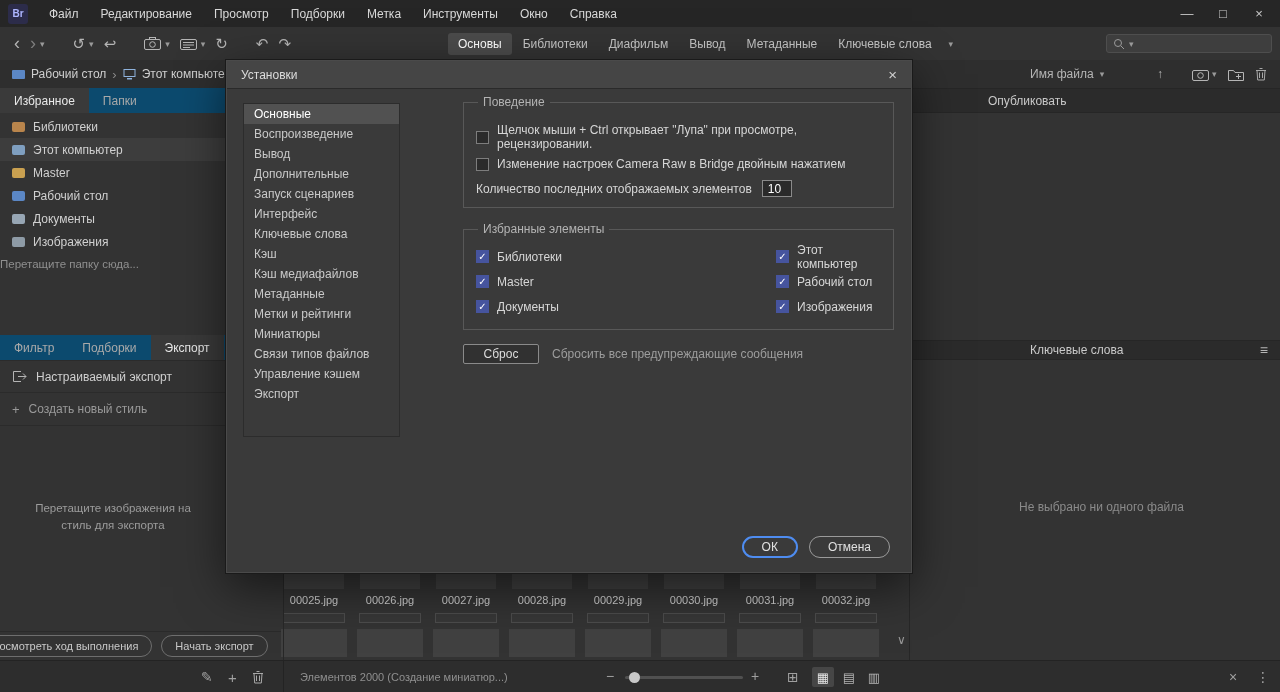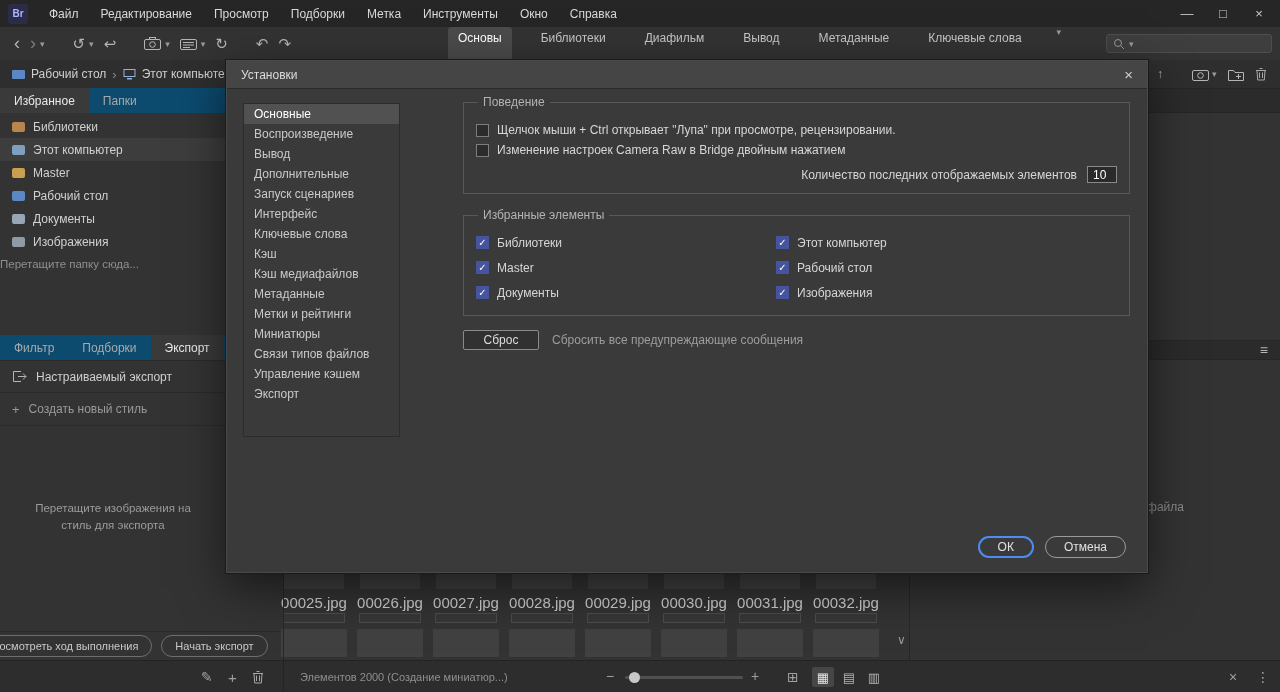--- a/index.html
+++ b/index.html
@@ -14,21 +14,21 @@
             font-size:10px;font-weight:bold;display:flex;align-items:center;justify-content:center;}
   .menu-item{padding:0 11px;color:#d9d9d9;cursor:default;}
   .win-controls{margin-left:auto;display:flex;align-items:center;gap:22px;padding-right:14px;color:#c9c9c9;}
   .win-btn{font-size:13px;width:14px;text-align:center;}
 
   
   .toolbar{position:absolute;top:27px;left:0;right:0;height:33px;background:#333;display:flex;align-items:center;padding-left:14px;}
   .tico{color:#b5b5b5;font-size:15px;margin-right:10px;display:inline-block;}
   .tico.sm{font-size:9px;margin-left:-6px;color:#9a9a9a;}
   .tgap{width:18px;}
-  .ws-tabs{position:absolute;left:448px;top:0;height:33px;display:flex;gap:19px;}
+  .ws-tabs{position:absolute;left:448px;top:0;height:33px;display:flex;align-items:center;gap:1px;}
   .ws-tab{padding:4px 10px;color:#c6c6c6;white-space:nowrap;}
   .ws-tab.active{background:#4b4b4b;border-radius:3px;color:#fff;}
   .search{position:absolute;right:8px;top:7px;width:166px;height:19px;background:#3e3e3e;border:1px solid #4e4e4e;
           border-radius:3px;display:flex;align-items:center;padding:0 6px;gap:4px;}
   .search input{flex:1;background:transparent;border:none;outline:none;color:#ddd;font-size:11px;min-width:0;}
 
   
   .pathbar{position:absolute;top:60px;left:0;right:0;height:28px;background:#2e2e2e;display:flex;align-items:center;padding-left:12px;}
   .crumb{color:#cfcfcf;margin:0 6px;}
   .crumb-sep{color:#8a8a8a;font-size:13px;}
@@ -50,54 +50,54 @@
   .export-row.dim{color:#999;}
   .pill-btn{height:22px;border-radius:11px;border:1px solid #6e6e6e;background:transparent;color:#c9c9c9;
             font-size:11px;font-family:inherit;white-space:nowrap;padding:0 12px;position:absolute;}
 
   
   .thumbrow{position:absolute;left:276px;display:flex;}
   .tcell{width:76px;display:flex;justify-content:center;}
   .tcell .box1{width:60px;height:16px;background:#404040;}
   .tcell .box2{width:62px;height:10px;background:#373737;border:1px solid #4c4c4c;}
   .tcell .box3{width:66px;height:28px;background:#414141;}
-  .fname{width:76px;text-align:center;font-size:15px;color:#cfcfcf;}
+  .fname{width:76px;text-align:center;font-size:11px;color:#cfcfcf;}
   .vline{position:absolute;width:1px;background:#272727;top:88px;height:572px;}
 
   
   .rightpanel{position:absolute;left:910px;top:88px;width:370px;height:572px;background:#333;}
   .rp-strip{position:absolute;left:0;right:0;background:#2b2b2b;border-top:1px solid #262626;border-bottom:1px solid #262626;
             display:flex;align-items:center;color:#c9c9c9;}
   .rp-empty{position:absolute;color:#8a8a8a;}
 
   
   .statusbar{position:absolute;left:0;bottom:0;right:0;height:32px;background:#2d2d2d;border-top:1px solid #232323;}
   .sico{position:absolute;color:#a0a0a0;font-size:14px;top:8px;}
   .viewbox{position:absolute;top:6px;width:22px;height:20px;display:flex;align-items:center;justify-content:center;border-radius:2px;color:#b5b5b5;font-size:13px;}
   .viewbox.active{background:#464646;color:#e6e6e6;}
 
   
-  .dialog{position:absolute;left:226px;top:60px;width:922px;height:513px;background:#3a3a3a;z-index:10;
+  .dialog{position:absolute;left:226px;top:60px;width:686px;height:513px;background:#3a3a3a;z-index:10;
           border:1px solid #4a4a4a;box-shadow:0 0 0 1px #1a1a1a,0 14px 44px rgba(0,0,0,.55);}
   .dlg-title{height:28px;background:#454545;border-bottom:1px solid #2a2a2a;display:flex;align-items:center;padding:0 14px;color:#dcdcdc;}
   .dlg-close{margin-left:auto;font-size:15px;color:#cfcfcf;cursor:default;}
   .dlg-body{position:absolute;top:28px;left:0;right:0;bottom:0;}
   .dlg-nav{position:absolute;left:16px;top:14px;width:157px;height:334px;border:1px solid #2c2c2c;}
   .nav-item{height:20px;line-height:20px;padding-left:10px;color:#c9c9c9;white-space:nowrap;}
   .nav-item.sel{background:#515151;color:#fff;}
   .dlg-content{position:absolute;left:189px;top:6px;right:17px;padding-left:47px;}
   fieldset{border:1px solid #585858;padding:8px 12px 10px;margin-bottom:14px;}
   legend{color:#b3b3b3;padding:0 5px;margin-left:2px;font-size:12px;}
   .cbrow{display:flex;align-items:center;gap:8px;margin:6px 0;}
   .cb{width:13px;height:13px;border:1px solid #7d7d7d;background:#2b2b2b;flex:0 0 auto;
       display:flex;align-items:center;justify-content:center;}
   .cb.checked{background:#46549e;border-color:#46549e;}
   .cb.checked::after{content:"✓";color:#fff;font-size:10px;line-height:1;}
   .cbl{color:#d6d6d6;}
-  .recent-row{display:flex;align-items:center;gap:10px;margin-top:9px;color:#d6d6d6;justify-content:flex-end;}
+  .recent-row{display:flex;align-items:center;gap:10px;margin-top:9px;color:#d6d6d6;}
   .num-input{width:30px;height:17px;background:#2a2a2a;border:1px solid #8a8a8a;color:#fff;font-size:12px;
              padding-left:5px;font-family:inherit;}
   .fav-grid{display:grid;grid-template-columns:300px auto;grid-template-rows:repeat(3,25px);grid-auto-flow:column;align-items:center;}
   .reset-row{display:flex;align-items:center;gap:13px;margin-top:0;}
   .reset-btn{width:76px;height:20px;background:#313131;border:1px solid #8a8a8a;color:#ddd;font-size:12px;
              font-family:inherit;border-radius:2px;}
   .reset-hint{color:#9d9d9d;}
   .dlg-actions{position:absolute;right:21px;bottom:14px;display:flex;gap:11px;}
   .dbtn{height:22px;border-radius:11px;background:transparent;color:#e0e0e0;font-size:12px;font-family:inherit;padding:0 18px;}
   .dbtn.ok{border:2px solid #4e8cf0;}

